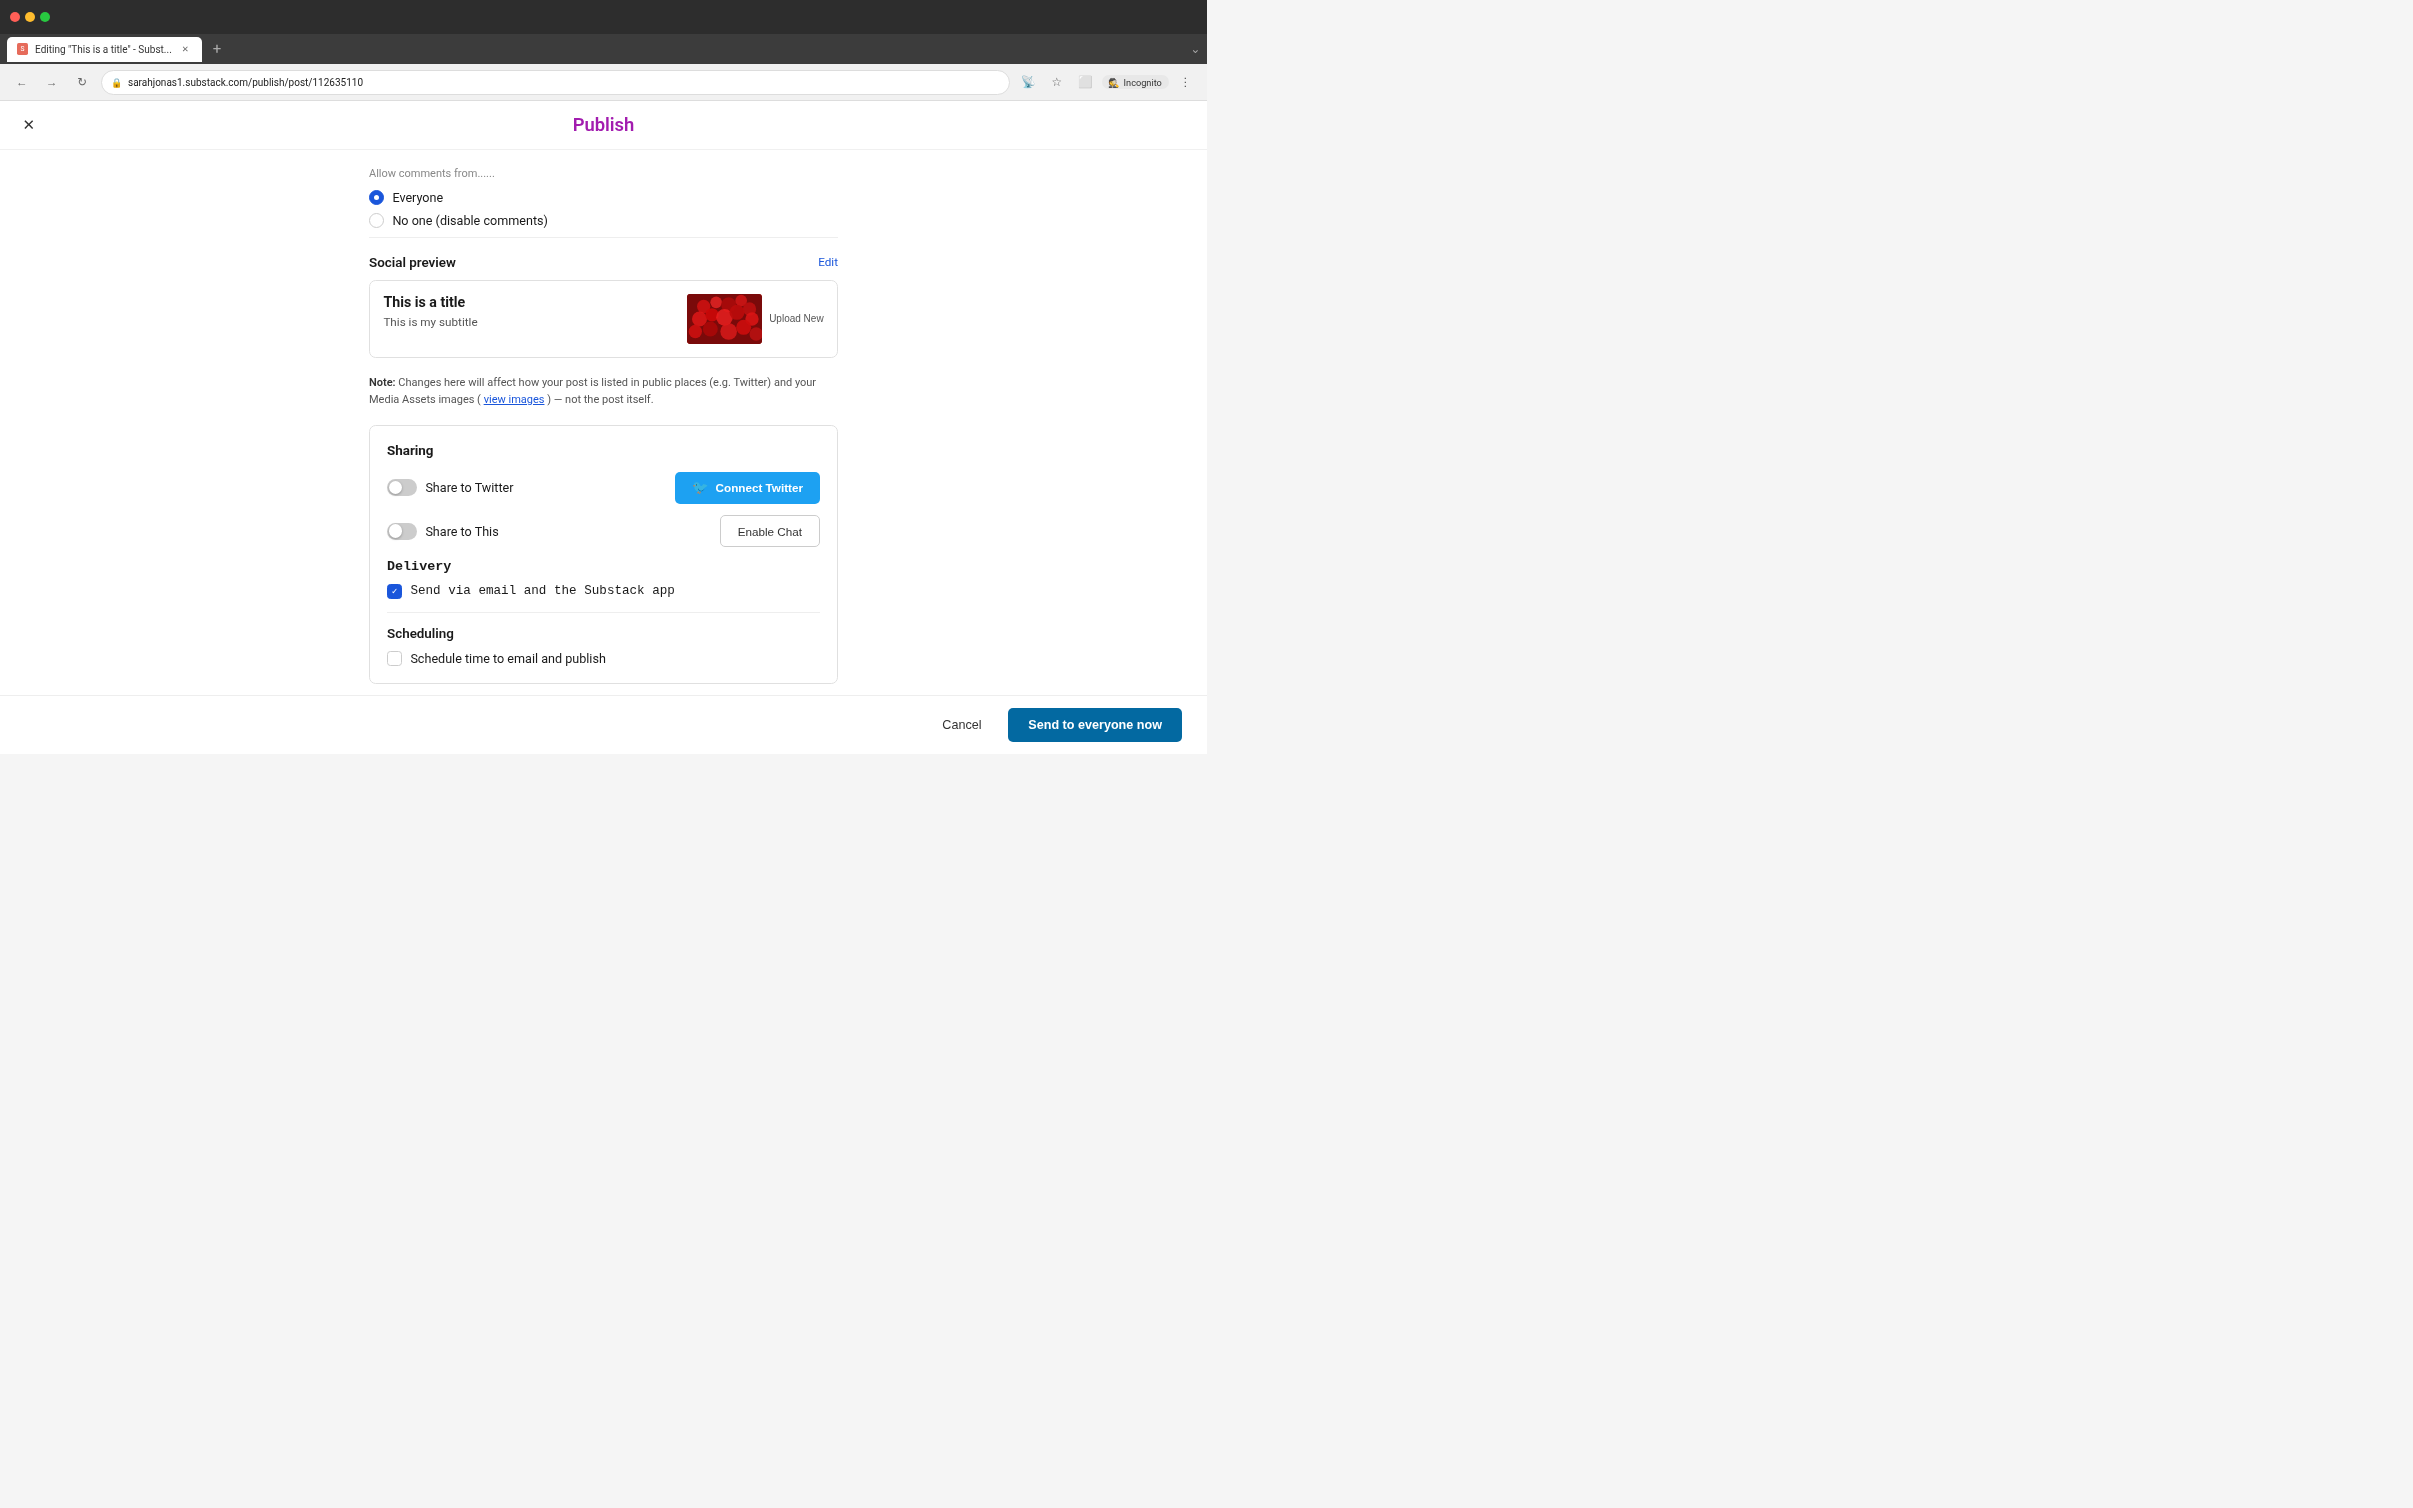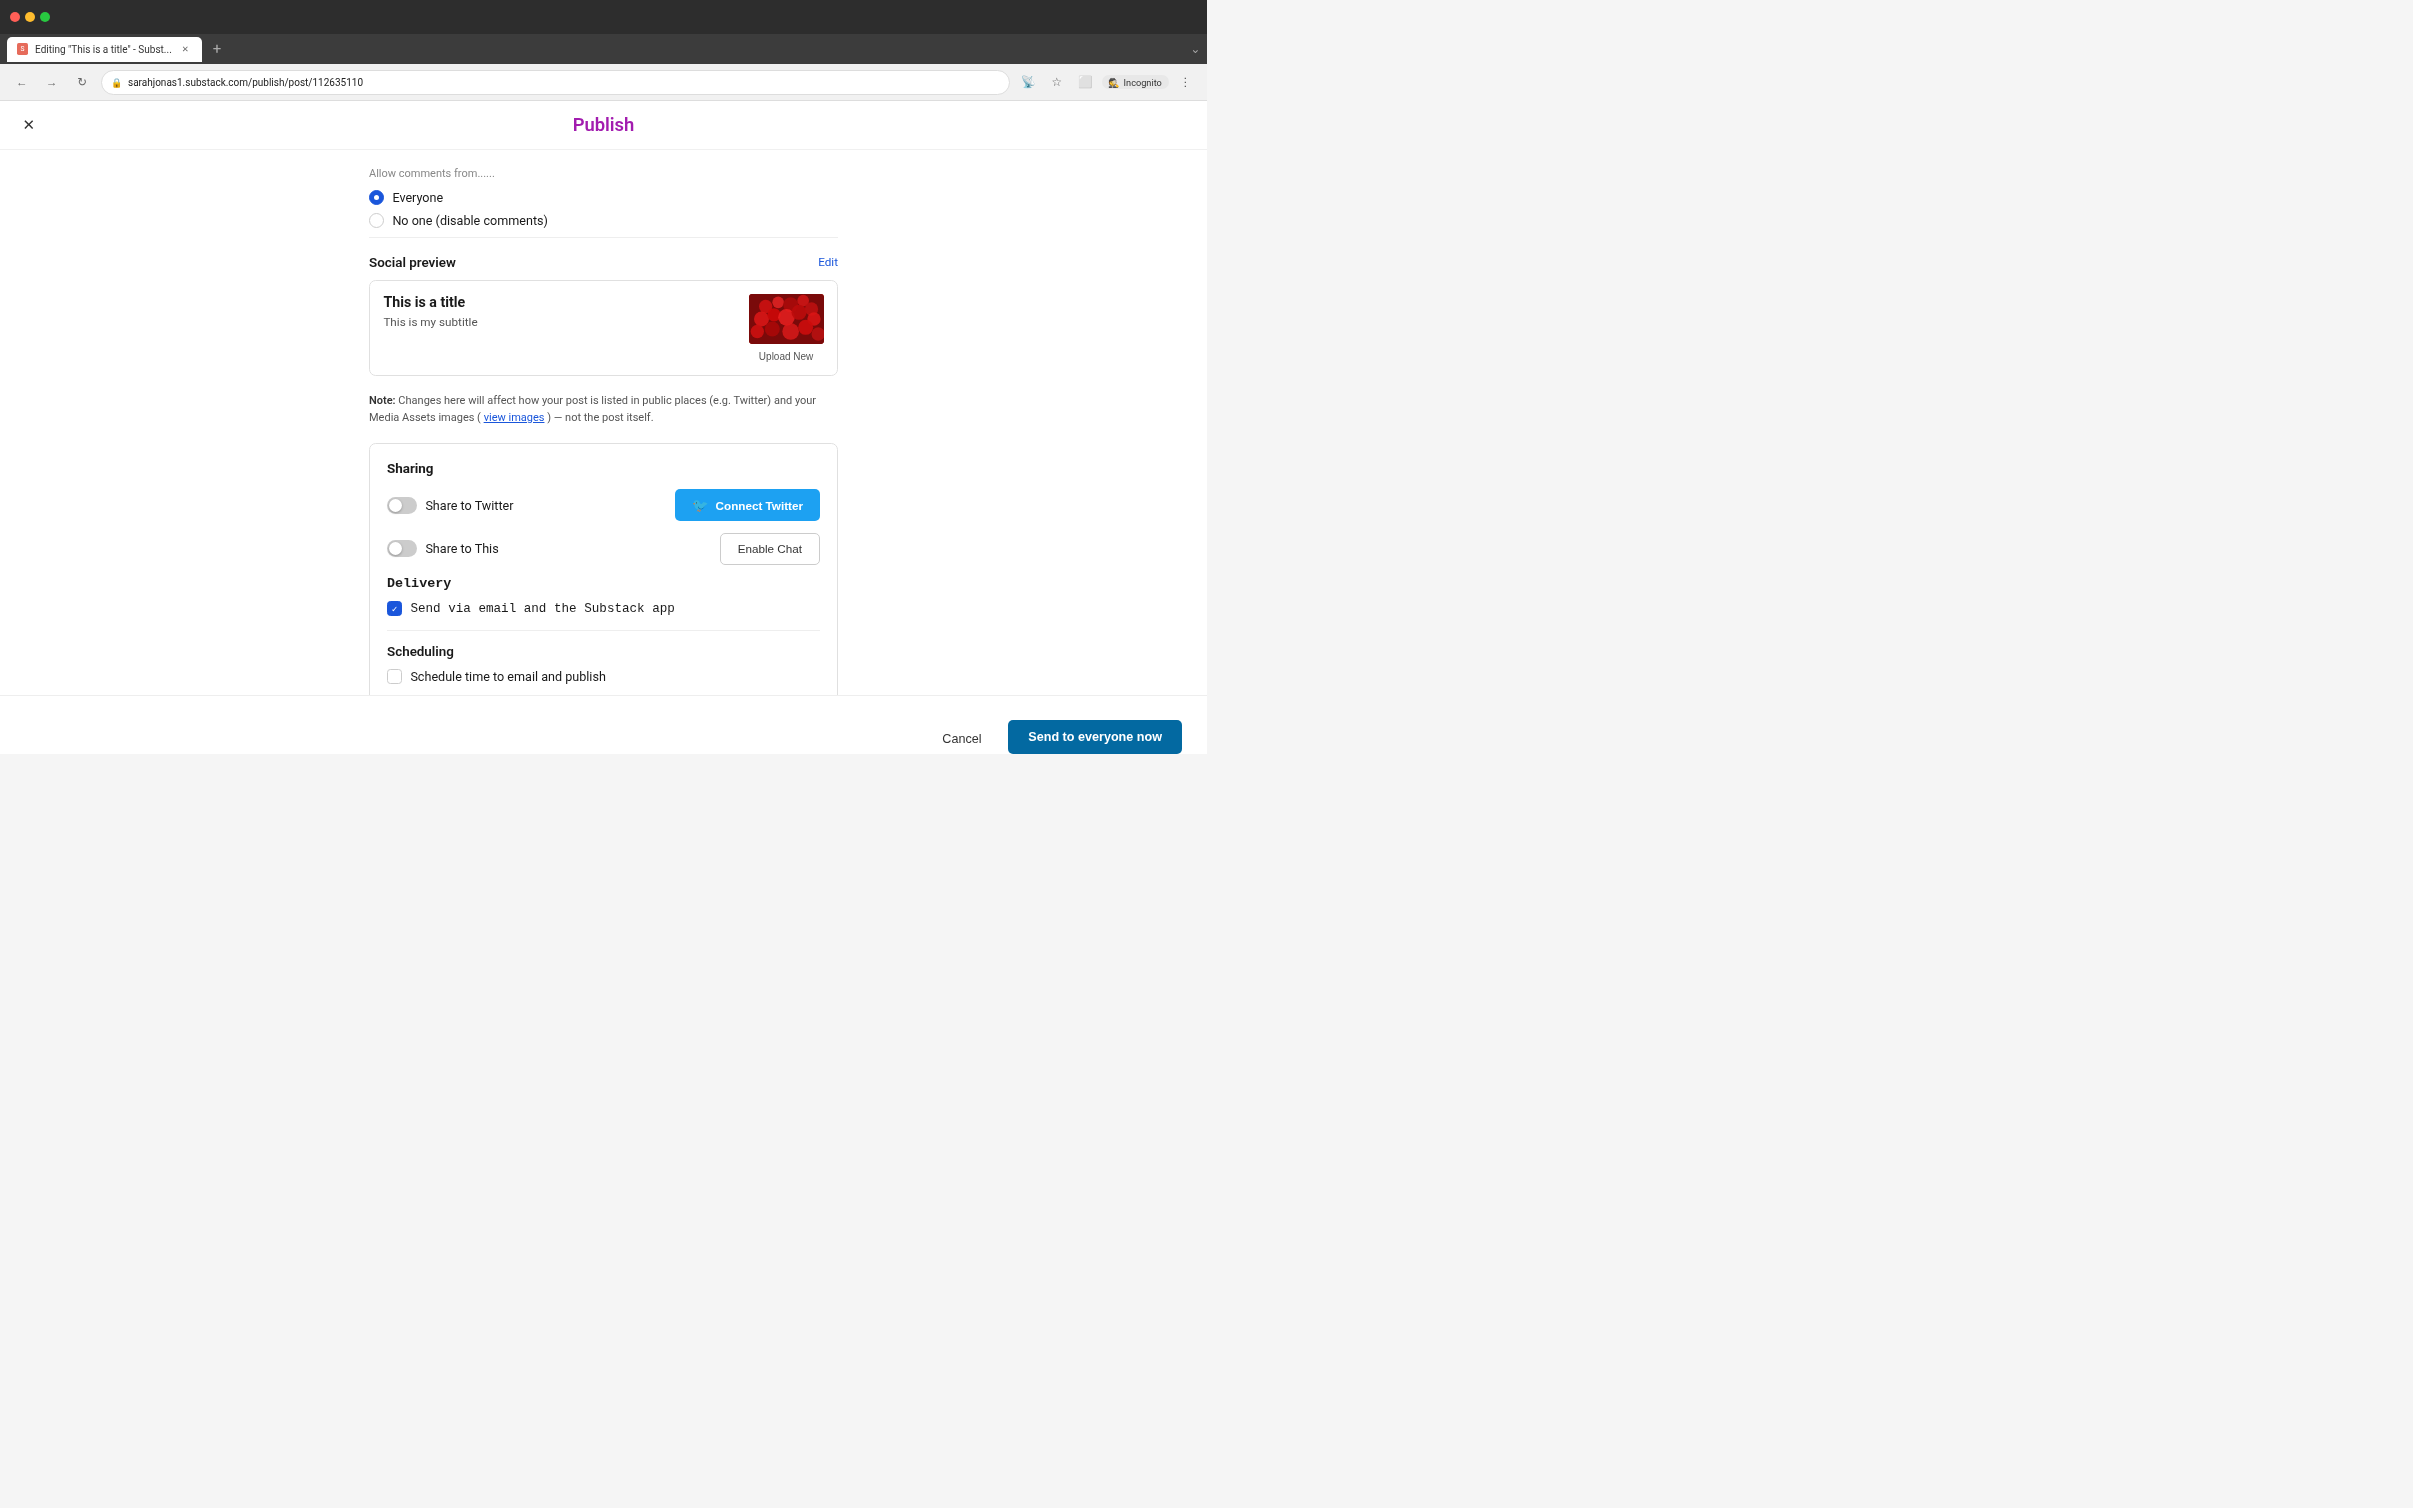--- a/index.html
+++ b/index.html
@@ -292,21 +292,21 @@
       font-weight: 700;
       color: #1a1a1a;
       margin-bottom: 5px;
     }
     .preview-subtitle {
       font-size: 11.7px;
       color: #555;
     }
     .preview-image-area {
       display: flex;
-      flex-direction: column;
+      flex-direction: row;
       align-items: center;
       gap: 6.7px;
     }
     .preview-image {
       width: 75px;
       height: 50px;
       border-radius: 3.4px;
       background: linear-gradient(135deg, #8b0000, #cc2200, #991100);
       overflow: hidden;
       position: relative;
@@ -465,21 +465,21 @@
       color: #1a1a1a;
       margin-bottom: 10px;
     }
 
     
     .bottom-bar {
       background: white;
       border-top: 0.8px solid #eee;
       height: 59px;
       display: flex;
-      align-items: flex-end;
+      align-items: center;
       justify-content: flex-end;
       padding: 0 25px;
       gap: 13.4px;
     }
     .cancel-btn {
       background: none;
       border: none;
       font-size: 12.6px;
       color: #333;
       cursor: pointer;

